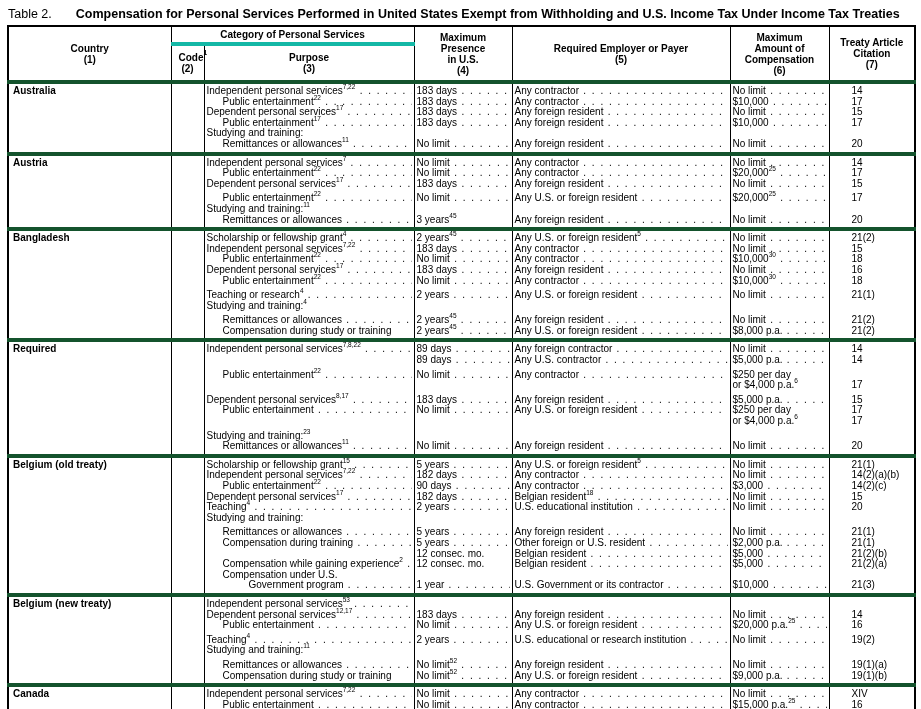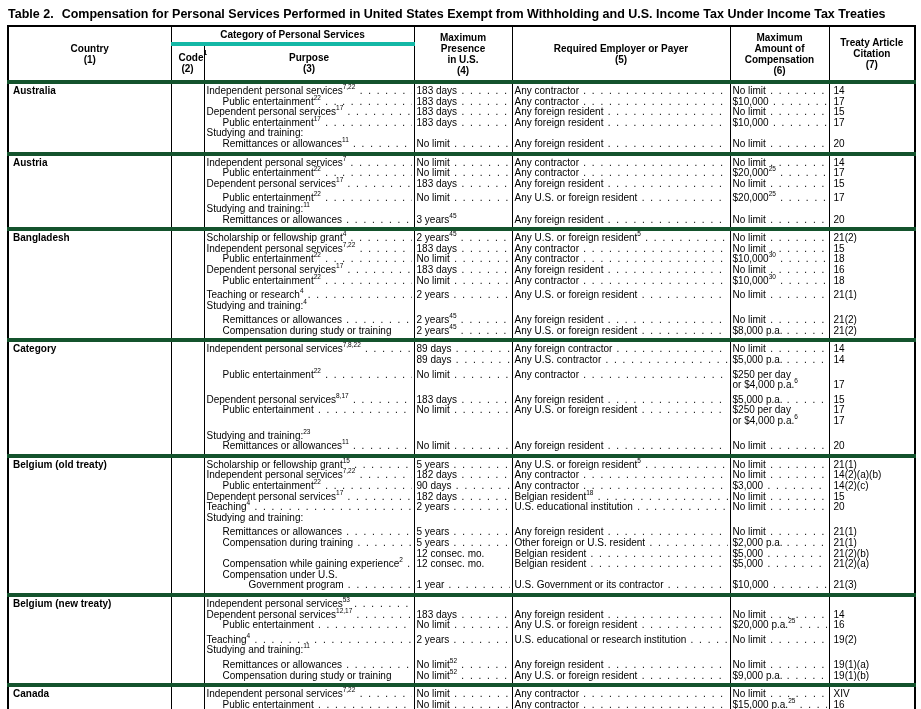--- a/index.html
+++ b/index.html
@@ -2,21 +2,21 @@
 <html><head>
 <meta charset="utf-8">
 <style>
   html,body { margin:0; padding:0; }
   body {
     width:921px; height:709px; overflow:hidden;
     background:#ffffff; color:#000;
     font-family:"Liberation Sans", sans-serif;
   }
   .title { padding:7px 8px 4px 8px; font-size:12.5px; line-height:14px; }
-  .title .prefix { font-weight:700; margin-right:8px; }
+  .title .prefix { font-weight:400; margin-right:24px; }
   .title .text { font-weight:700;text-align:center; }
 
   table.treaty {
     border-collapse:collapse; table-layout:fixed;
     margin-left:7px; width:907px;
     border:2px solid #000;
   }
   col.c-country { width:163px; }
   col.c-code    { width:33px;  }
   col.c-purpose { width:210px; }
@@ -40,21 +40,21 @@
   td {
     font-size:10px; line-height:10.6px;
     padding:0 2px; vertical-align:top;
   }
   tbody tr:first-child td { padding-top:2px; }
   tbody tr:last-child td  { padding-bottom:2px; }
   tr.gap td { padding-top:4px; }
 
   td.country { font-weight:700; padding-left:4px; }
   td.code { text-align:center; }
-  td.citation { padding-left:4px;text-align:right; }
+  td.citation { padding-left:22px;text-align:right; }
 
   .cw { display:flex; min-width:0; }
   .txt { white-space:nowrap; }
   td.ind1 .cw { padding-left:16px; }
   td.ind2 .cw { padding-left:42px; }
   .ldr { flex:1 1 auto; overflow:hidden; white-space:nowrap; }
   .ldr::before {
     content:"\00a0. . . . . . . . . . . . . . . . . . . . . . . . . . . . . . . . . . . . . . . . . . . . .";
     letter-spacing:1.5px;
   }
@@ -716,21 +716,21 @@
         </td>
         <td class="citation">
           <div class="cw">
             <span class="txt">21(2)</span>
           </div>
         </td>
       </tr>
     </tbody>
     <tbody>
       <tr>
-        <td class="country" rowspan="9">Category</td>
+        <td class="country" rowspan="9">Required</td>
         <td class="code"></td>
         <td class="purpose">
           <div class="cw">
             <span class="txt">Independent personal services<sup>7,8,22</sup></span>
             <span class="ldr"></span>
           </div>
         </td>
         <td class="presence">
           <div class="cw">
             <span class="txt">89 days</span>

